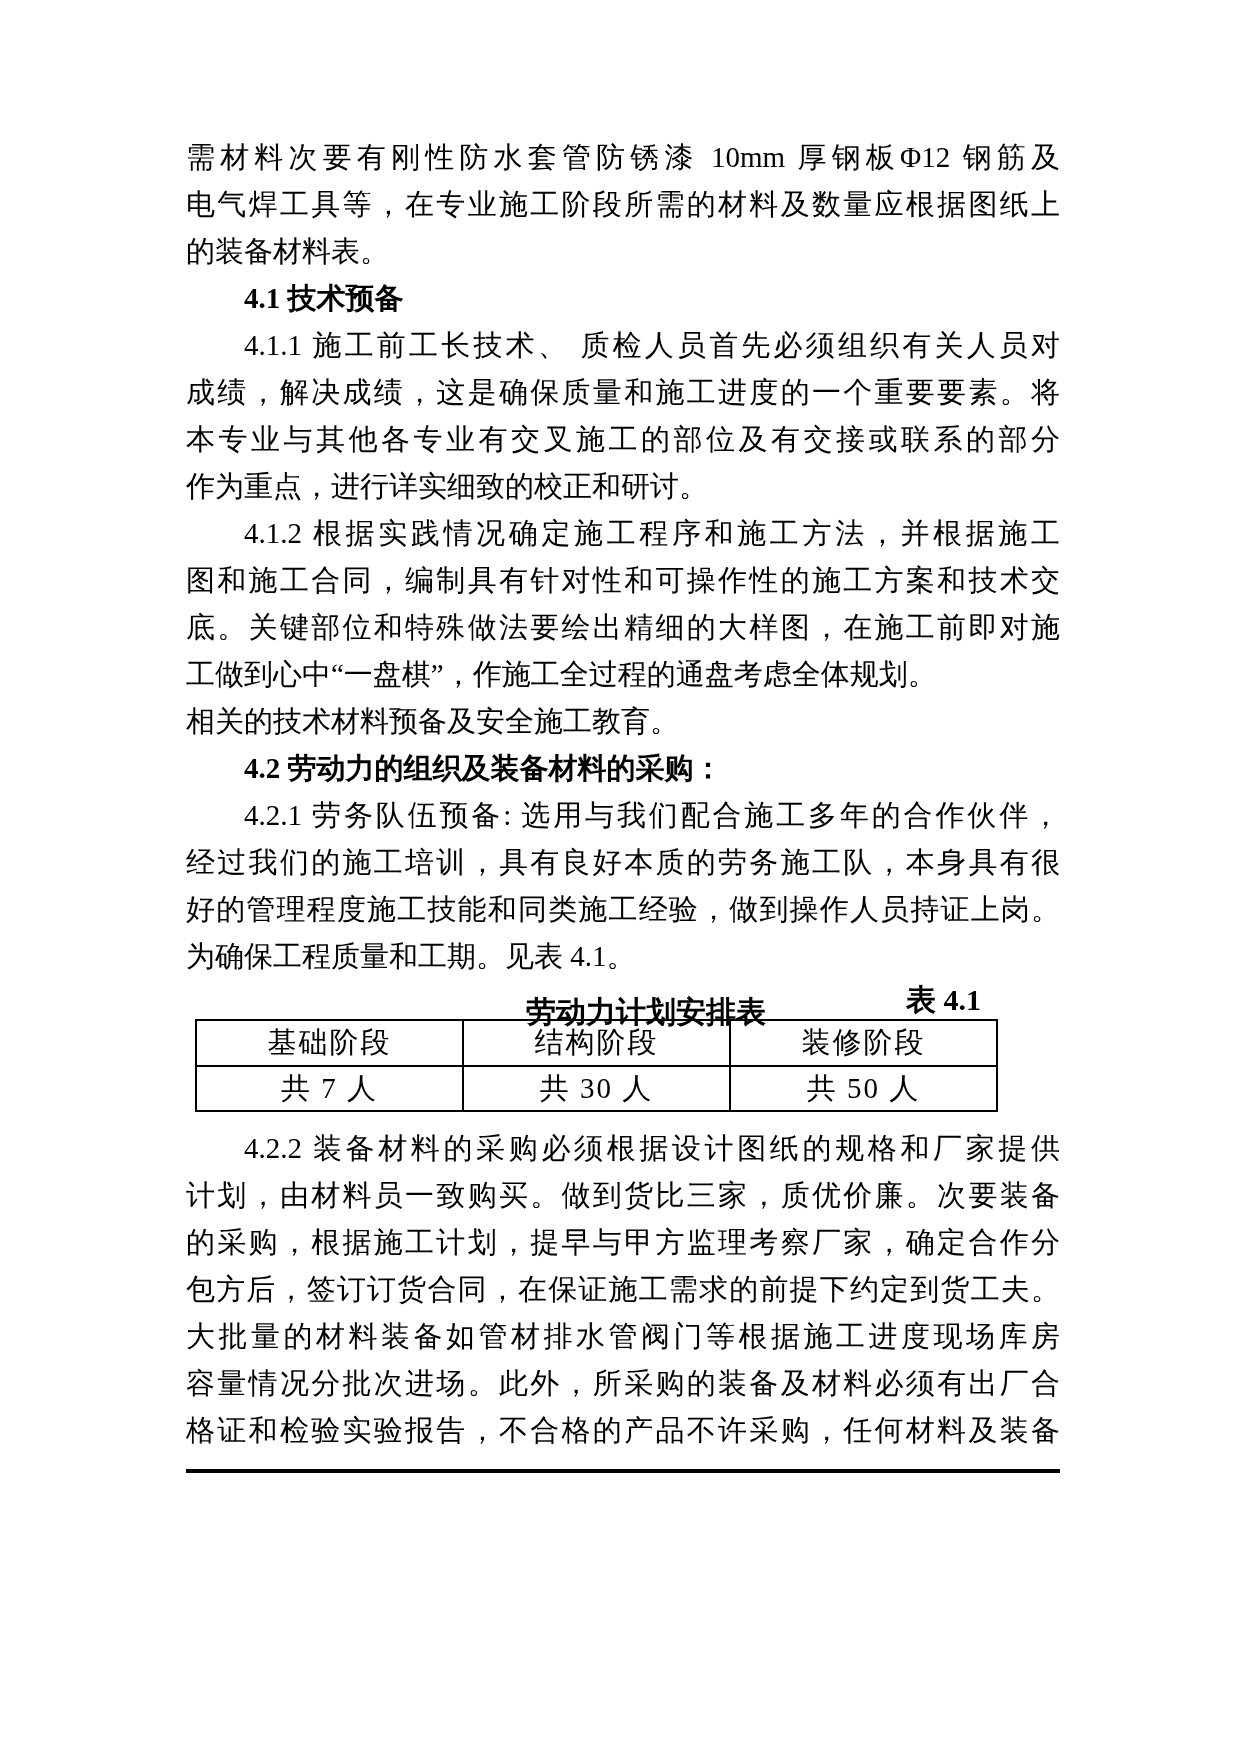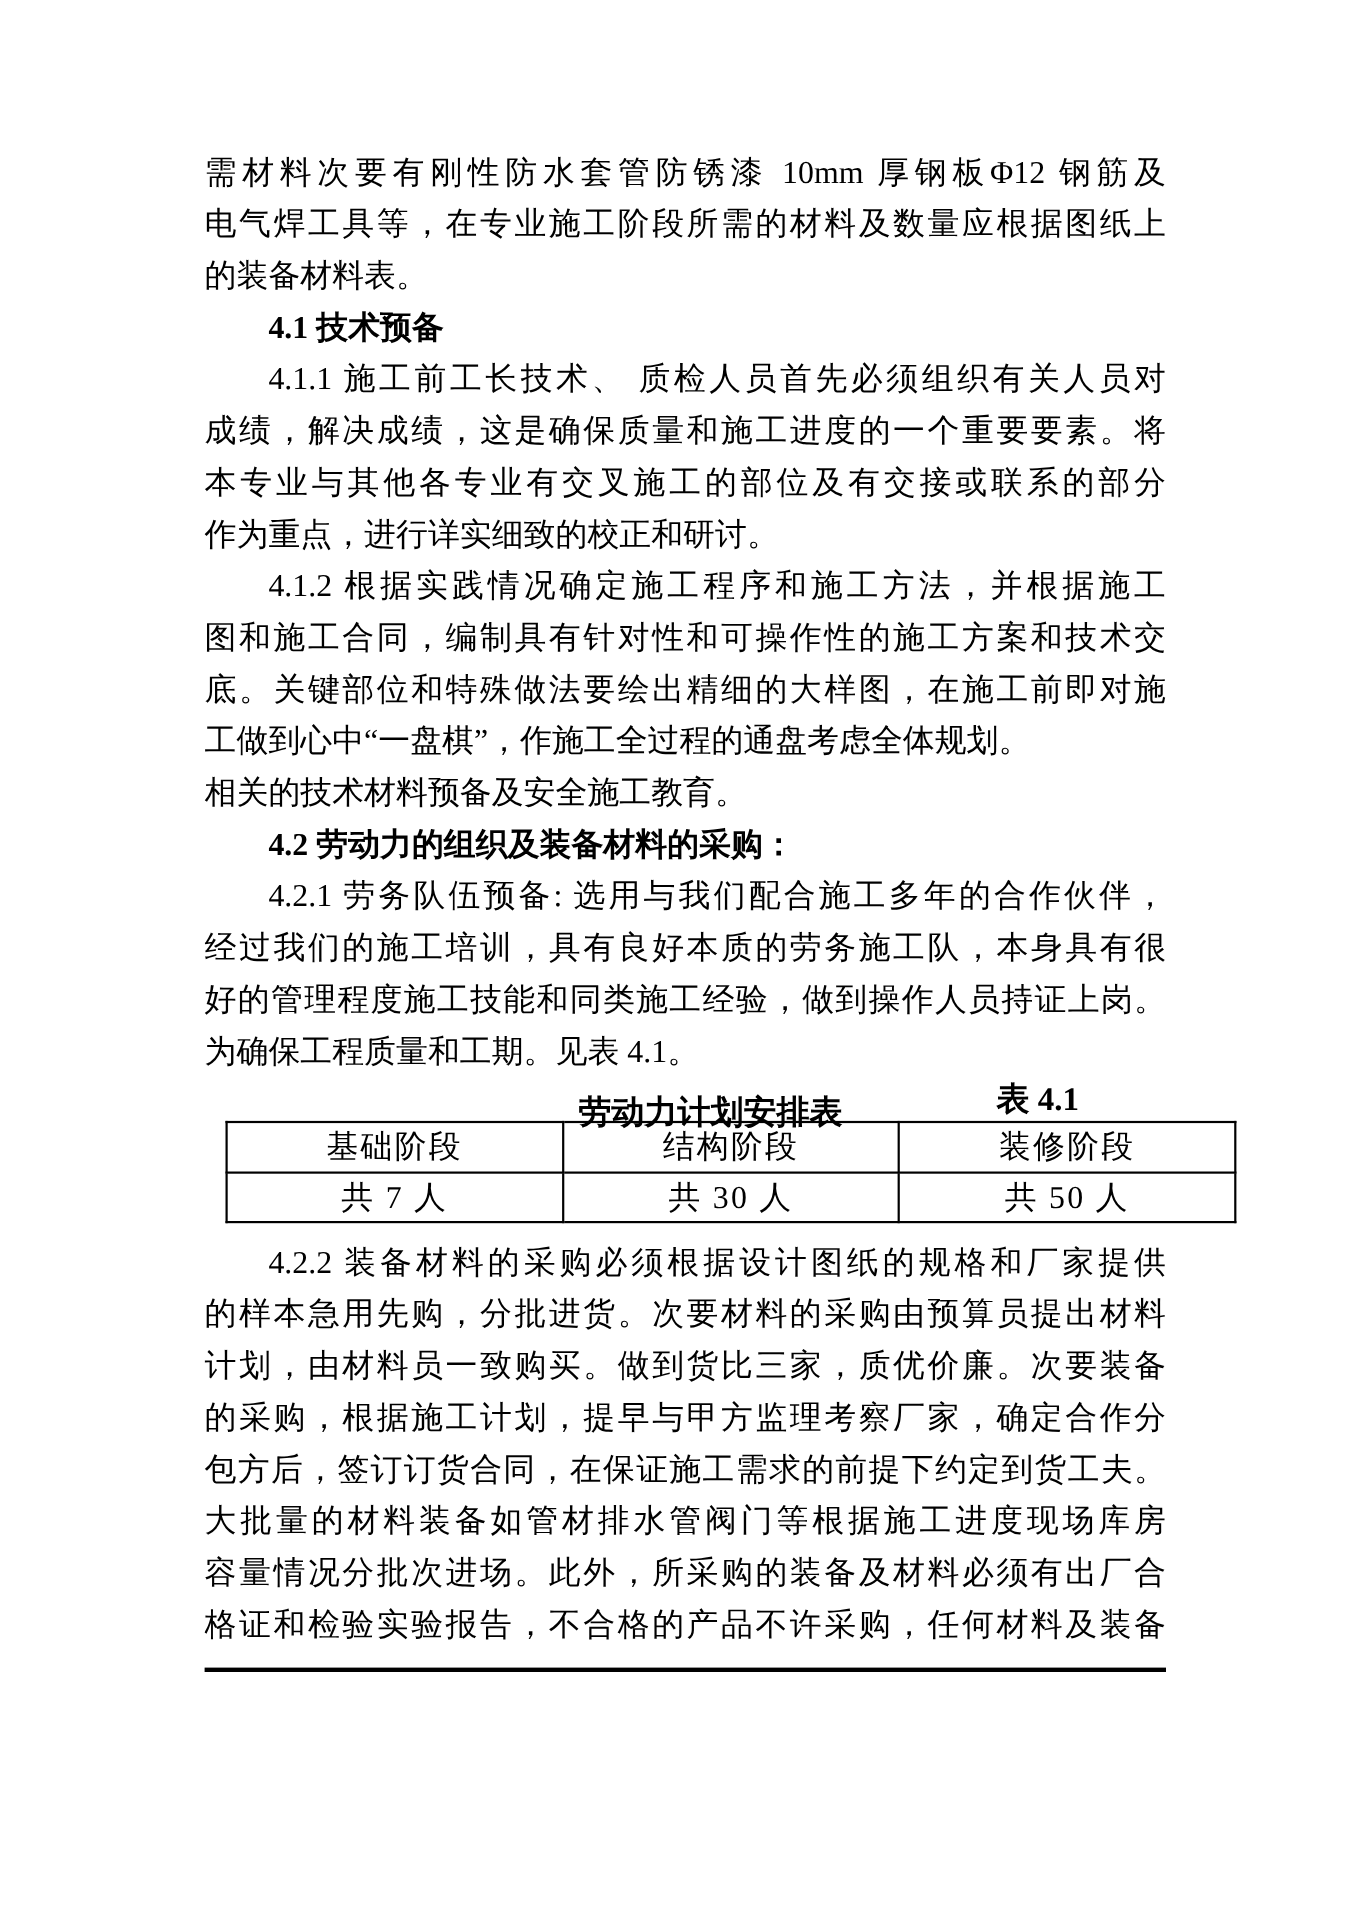--- a/index.html
+++ b/index.html
@@ -38,22 +38,22 @@
     height: 39px;
     line-height: 39px;
     font-weight: bold;
     font-size: 30px;
   }
   .caption-title { position: absolute; left: 340px; top: 12px; }
   .caption-ref   { position: absolute; left: 720px; top: 0; }
   table.labor {
     border-collapse: collapse;
     table-layout: fixed;
-    width: 919px;
-    margin-left: 19px;
+    width: 803px;
+    margin-left: 9px;
   }
   table.labor td {
     border: 2px solid #000000;
     text-align: center;
     vertical-align: middle;
     font-size: 29px;
     letter-spacing: 2px;
     padding: 0;
   }
   table.labor tr.hrow td { height: 44px; }
@@ -121,21 +121,20 @@
       <tr class="drow">
         <td>共 7 人</td>
         <td>共 30 人</td>
         <td>共 50 人</td>
       </tr>
     </tbody>
   </table>
 
   <div class="p422">
     <div class="tl ind">4.2.2 装备材料的采购必须根据设计图纸的规格和厂家提供</div>
-    <div class="tl">的样本急用先购，分批进货。次要材料的采购由预算员提出材料</div>
     <div class="tl">计划，由材料员一致购买。做到货比三家，质优价廉。次要装备</div>
     <div class="tl">的采购，根据施工计划，提早与甲方监理考察厂家，确定合作分</div>
     <div class="tl">包方后，签订订货合同，在保证施工需求的前提下约定到货工夫。</div>
     <div class="tl">大批量的材料装备如管材排水管阀门等根据施工进度现场库房</div>
     <div class="tl">容量情况分批次进场。此外，所采购的装备及材料必须有出厂合</div>
     <div class="tl">格证和检验实验报告，不合格的产品不许采购，任何材料及装备</div>
   </div>
 
   <div class="footer-rule"></div>
 

